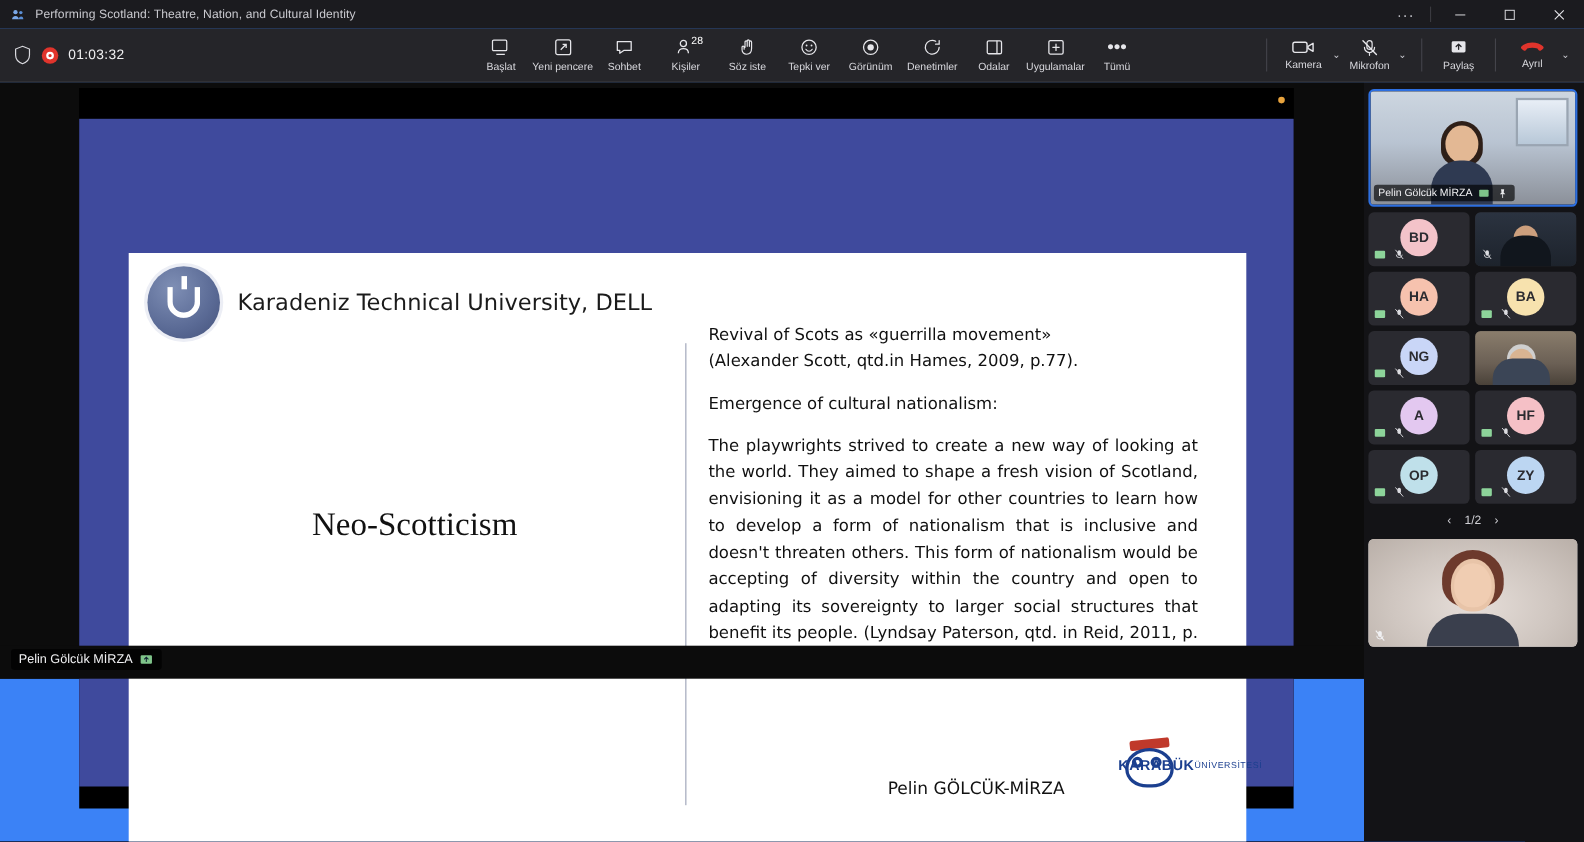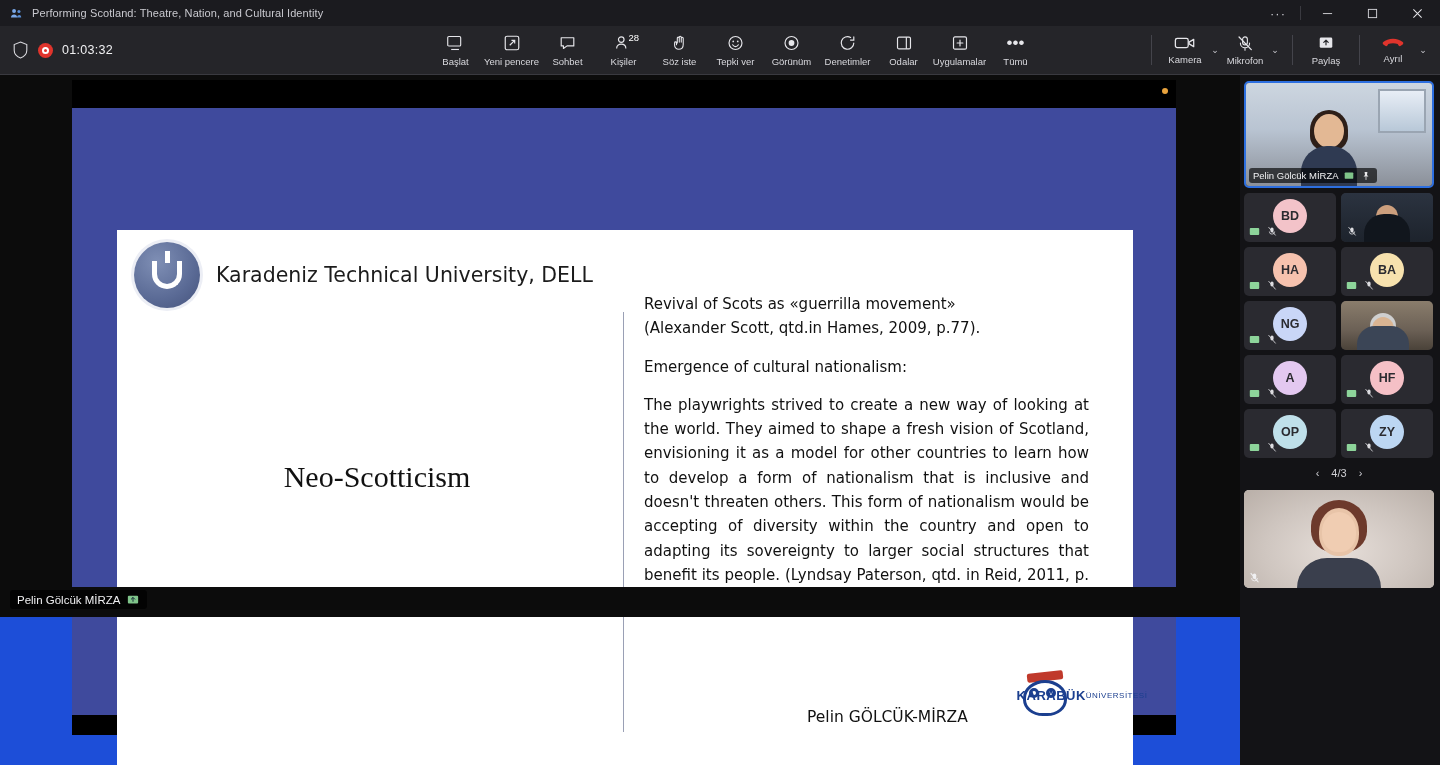--- a/index.html
+++ b/index.html
@@ -5,21 +5,21 @@
   * { box-sizing: border-box; margin: 0; padding: 0; }
   html, body {
     width: 1440px; height: 765px;
     background: #000;
     font-family: "Liberation Sans", sans-serif;
     overflow: hidden;
   }
   .app {
     position: relative;
     width: 1440px; height: 765px;
-    background: #1d4ed8;
+    background: #3b82f6;
   }
 
   
   .titlebar {
     position: absolute; top: 0; left: 0; width: 1440px; height: 26px;
     background: #1b1b1f;
     display: flex; align-items: center;
     color: #d6d6da;
     font-size: 11px;
   }
@@ -755,21 +755,21 @@
                 <path d="M1.6 1.4 10.6 12" stroke="#dcdce0" stroke-width="1.1"></path>
               </svg>
             </span>
         </div>
       </div>
 
     </div>
 
     <div class="pager">
       <span class="arrow">‹</span>
-      <span>4/3</span>
+      <span>1/2</span>
       <span class="arrow">›</span>
     </div>
 
     <div class="tile self">
       <div class="selfie">
         <div class="hair"></div>
           <div class="head"></div>
           <div class="face"></div>
           <div class="body"></div>
       </div>

